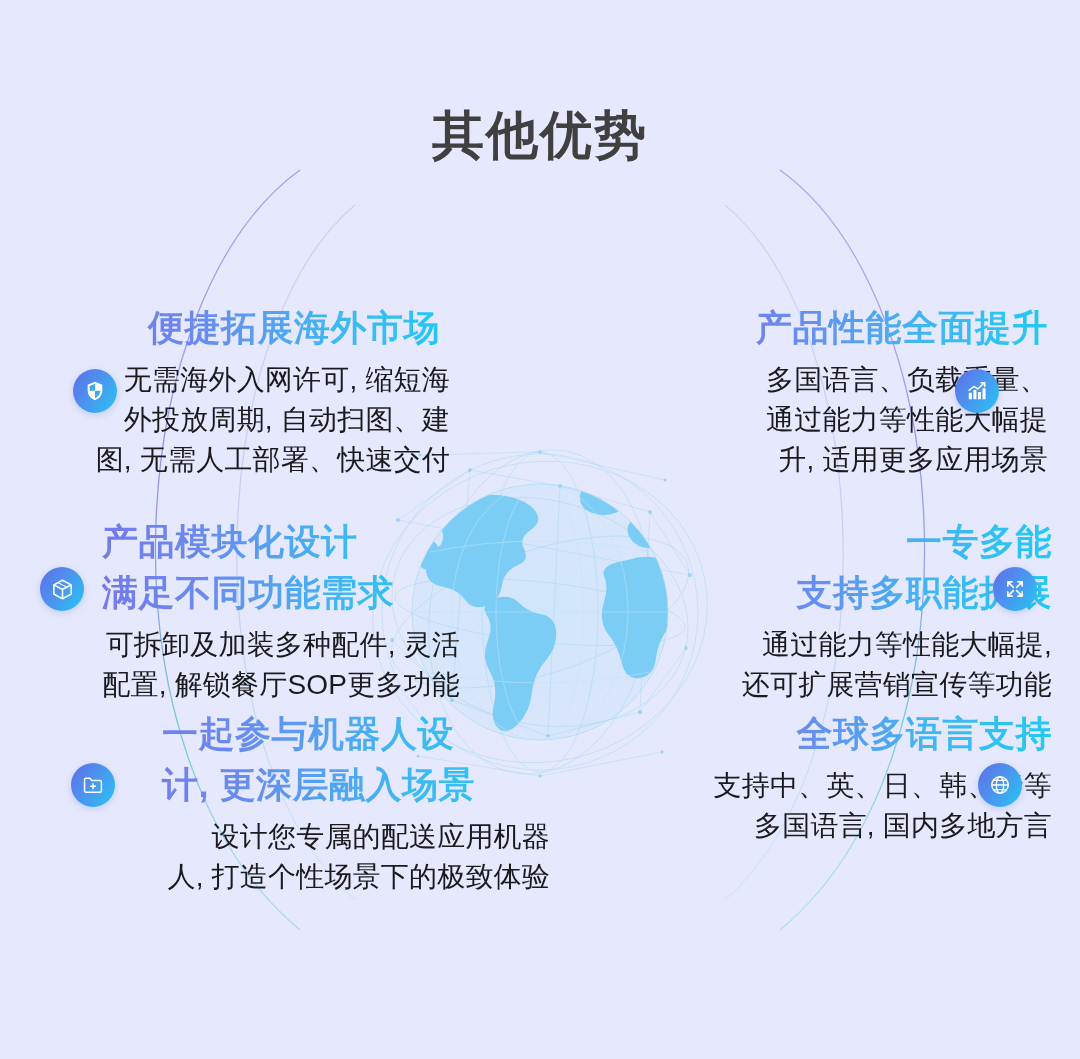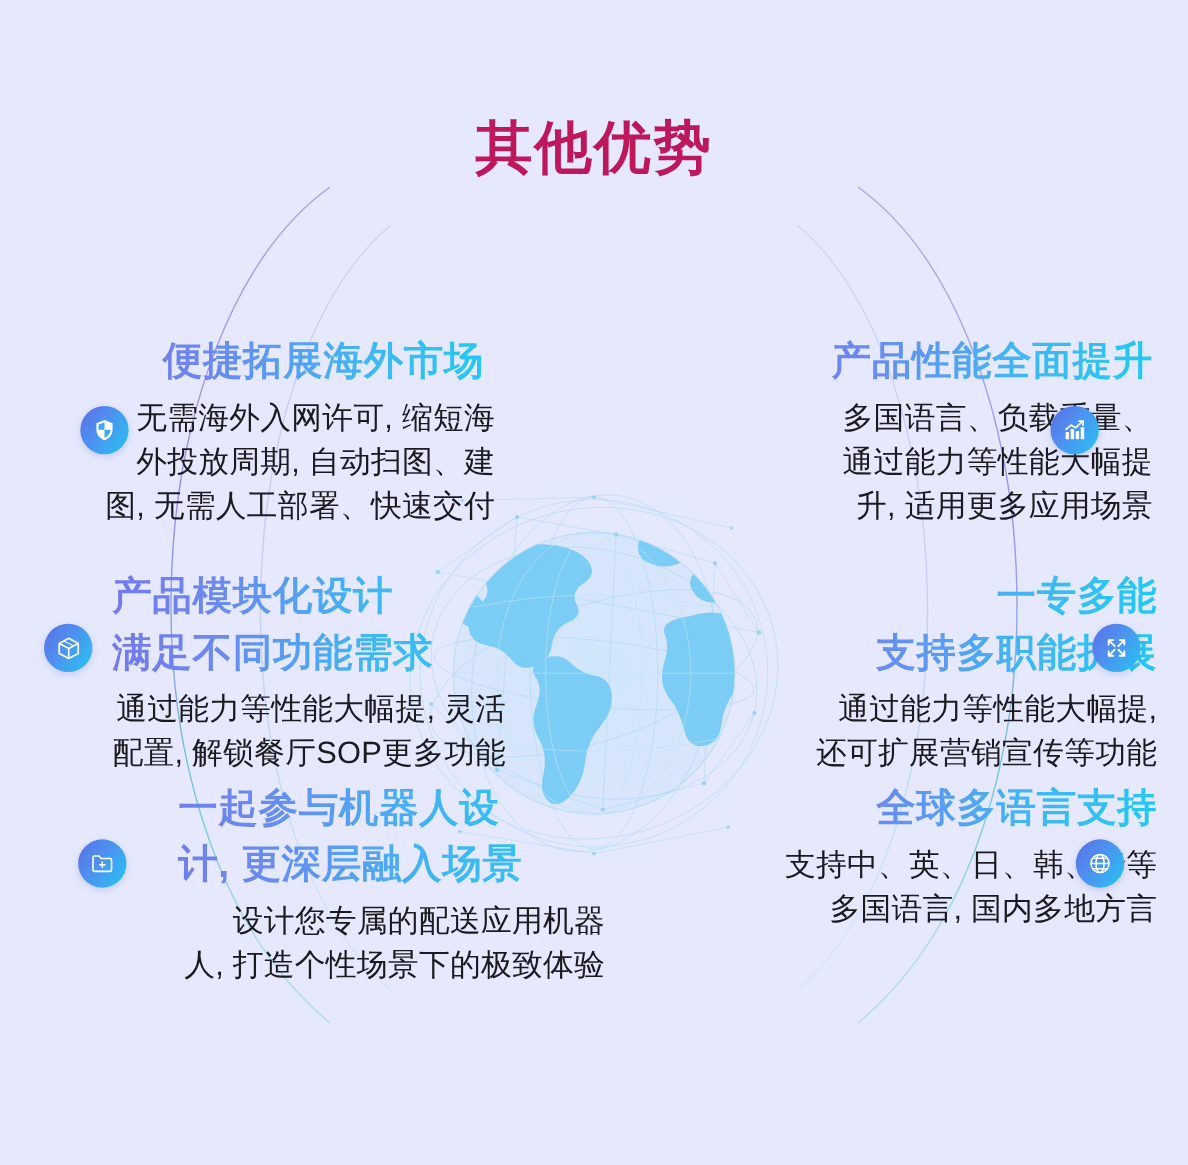--- a/index.html
+++ b/index.html
@@ -11,21 +11,21 @@
     overflow:hidden;
   }
 
   
   #backdrop { position:absolute; inset:0; width:1080px; height:1059px; }
 
   
   .title {
     position:absolute; top:104px; left:0; width:1080px;
     text-align:center;
-    font-size:52px; font-weight:700; color:#be185d;
+    font-size:52px; font-weight:700; color:#404040;
     letter-spacing:2px; line-height:1.2;
   }
 
   
   .feature { position:absolute; }
   .feature .head {
     font-size:36px; font-weight:700; line-height:1.42;
     background-image:linear-gradient(90deg,#7b6ee9 0%, #6a8aee 38%, #3fb8f2 72%, #23c9f2 100%);
     -webkit-background-clip:text; background-clip:text;
     -webkit-text-fill-color:transparent; color:transparent;
@@ -191,21 +191,21 @@
 <div class="feature f-right" id="f2">
   <div class="head">产品性能全面提升</div>
   <div class="body">多国语言、负载重量、
 通过能力等性能大幅提
 升, 适用更多应用场景</div>
 </div>
 
 <div class="feature f-left" id="f3">
   <div class="head">产品模块化设计
 满足不同功能需求</div>
-  <div class="body">通过能力等性能大幅提, 灵活
+  <div class="body">可拆卸及加装多种配件, 灵活
 配置, 解锁餐厅SOP更多功能</div>
 </div>
 
 <div class="feature f-right" id="f4">
   <div class="head">一专多能
 支持多职能扩展</div>
   <div class="body">通过能力等性能大幅提,
 还可扩展营销宣传等功能</div>
 </div>
 

